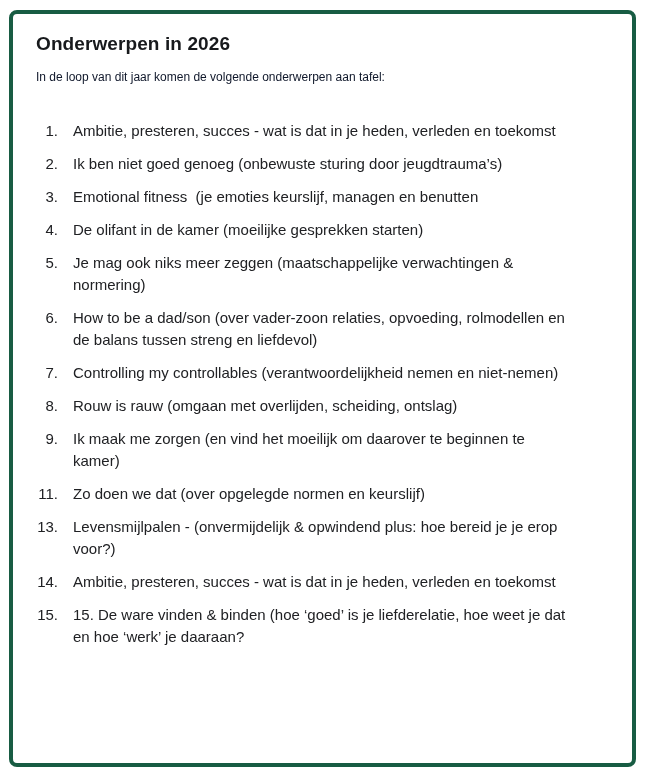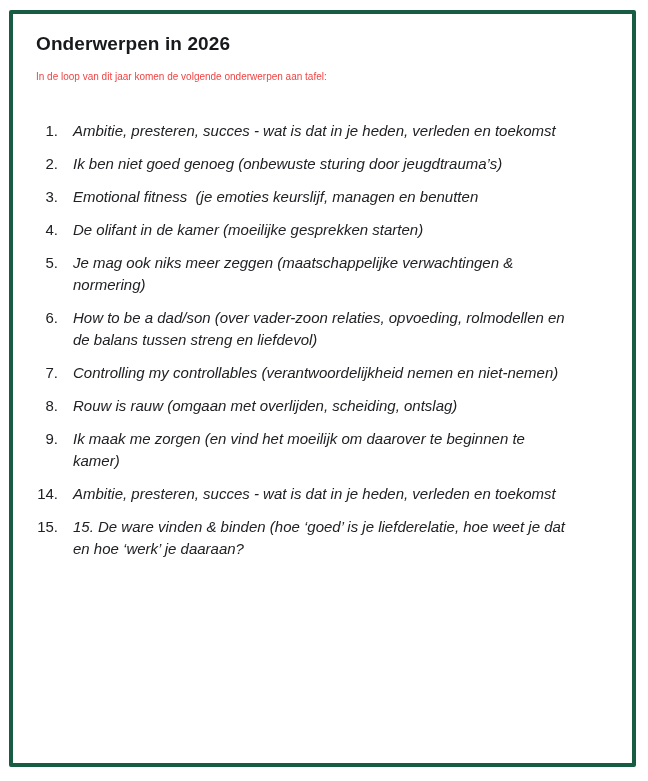--- a/index.html
+++ b/index.html
@@ -11,58 +11,57 @@
     font-family: "Liberation Sans", sans-serif;
   }
   .card {
     position: absolute;
     left: 9px;
     top: 10px;
     width: 627px;
     height: 757px;
     box-sizing: border-box;
     border: 4px solid #185c43;
-    border-radius: 2px;
+    border-radius: 8px;
     background: #ffffff;
     padding: 17px 20px 0 23px;
     overflow: hidden;
   }
   .title {
     margin: 0 0 9px 0;
     font-size: 19px;
     line-height: 26px;
     font-weight: 700;
     color: #17191c;
     letter-spacing: 0.1px;
   }
   .intro {
     margin: 0 0 32px 0;
-    font-size: 10px;
+    font-size: 12px;
     line-height: 22px;
-    color: #ef4444;
+    color: #0f172a;
   }
   .topics {
     margin: 0;
     padding: 0;
   }
   .item {
     display: grid;
     grid-template-columns: 22px 1fr;
     column-gap: 15px;
     margin-bottom: 11px;
     font-size: 15px;
     line-height: 22px;
     color: #202124;
   }
   .item .num {
     text-align: right;
   }
   .item .txt {
     white-space: pre-wrap;
-    font-style: italic;
   }
 </style>
 </head>
 <body>
 
 <div class="card">
   <h1 class="title">Onderwerpen in 2026</h1>
   <p class="intro">In de loop van dit jaar komen de volgende onderwerpen aan tafel:</p>
   <div class="topics">
       <div class="item">
@@ -98,20 +97,29 @@
       <div class="item">
         <span class="num">8.</span>
         <span class="txt">Rouw is rauw (omgaan met overlijden, scheiding, ontslag)</span>
       </div>
       <div class="item">
         <span class="num">9.</span>
         <span class="txt">Ik maak me zorgen (en vind het moeilijk om daarover te beginnen te
 kamer)</span>
       </div>
       <div class="item">
+        <span class="num">11.</span>
+        <span class="txt">Zo doen we dat (over opgelegde normen en keurslijf)</span>
+      </div>
+      <div class="item">
+        <span class="num">13.</span>
+        <span class="txt">Levensmijlpalen - (onvermijdelijk &amp; opwindend plus: hoe bereid je je erop
+voor?)</span>
+      </div>
+      <div class="item">
         <span class="num">14.</span>
         <span class="txt">Ambitie, presteren, succes - wat is dat in je heden, verleden en toekomst</span>
       </div>
       <div class="item">
         <span class="num">15.</span>
         <span class="txt">15. De ware vinden &amp; binden (hoe ‘goed’ is je liefderelatie, hoe weet je dat
 en hoe ‘werk’ je daaraan?</span>
       </div>
     </div>
 </div>

